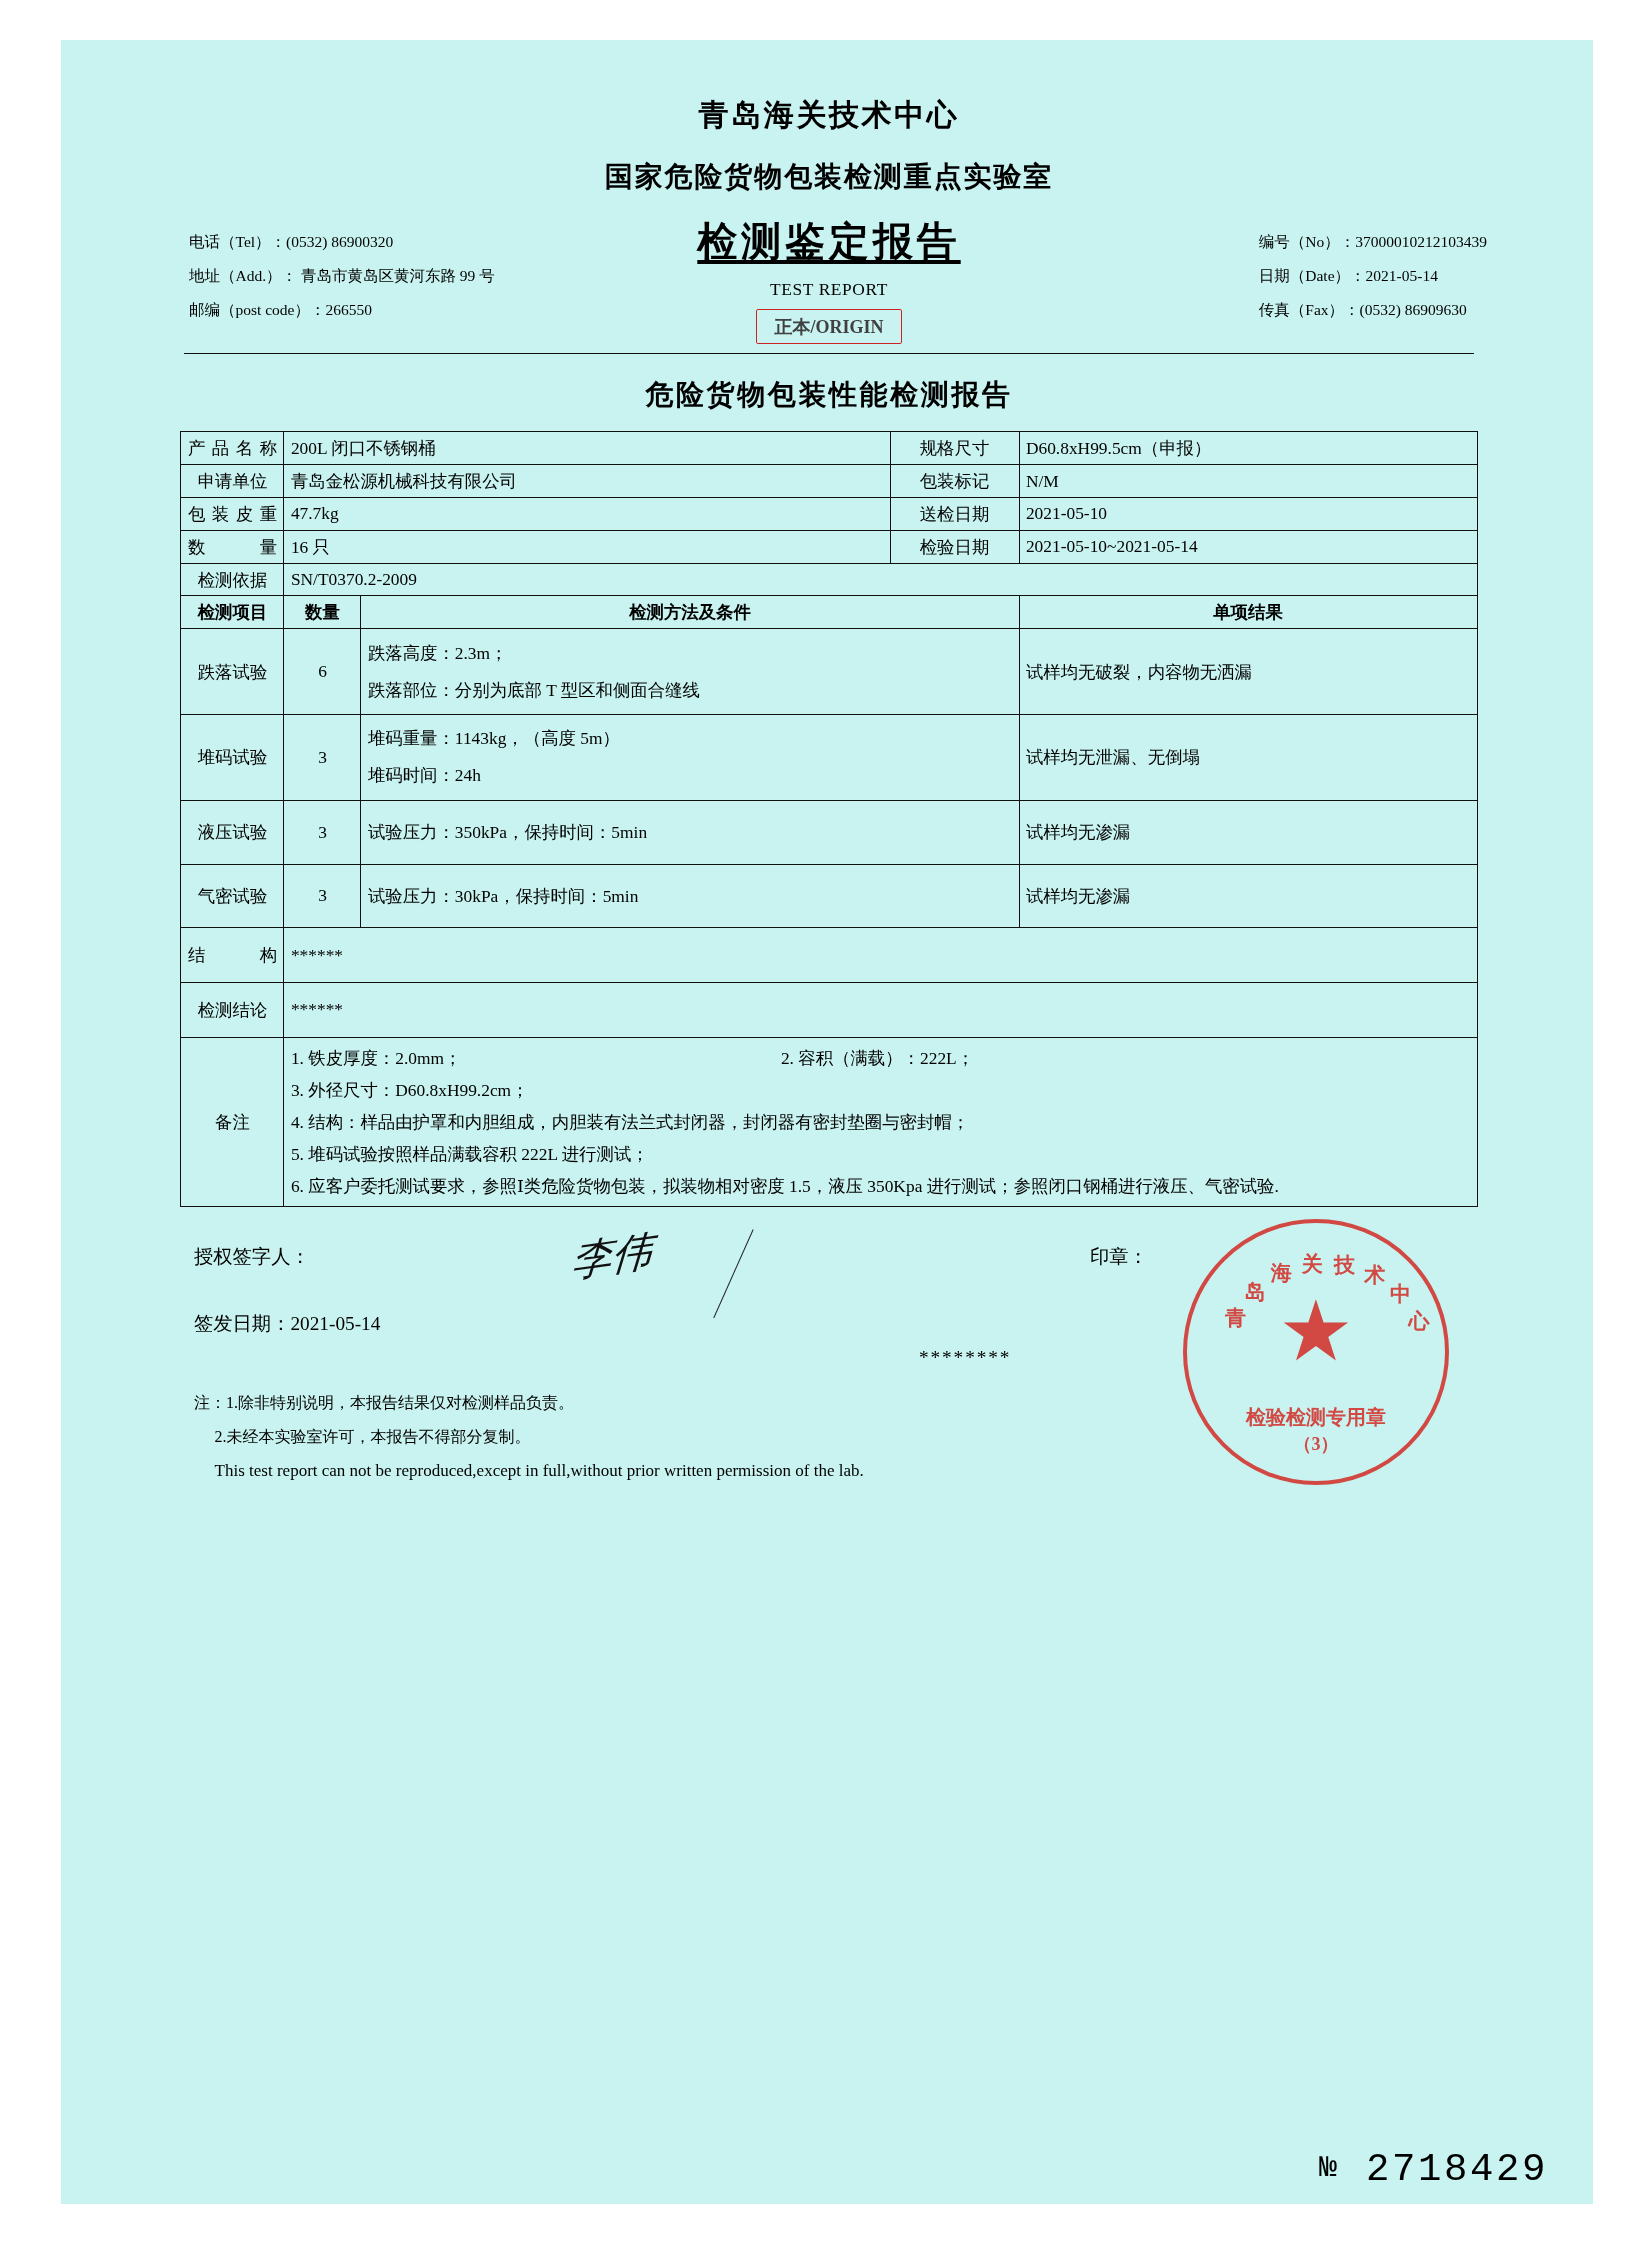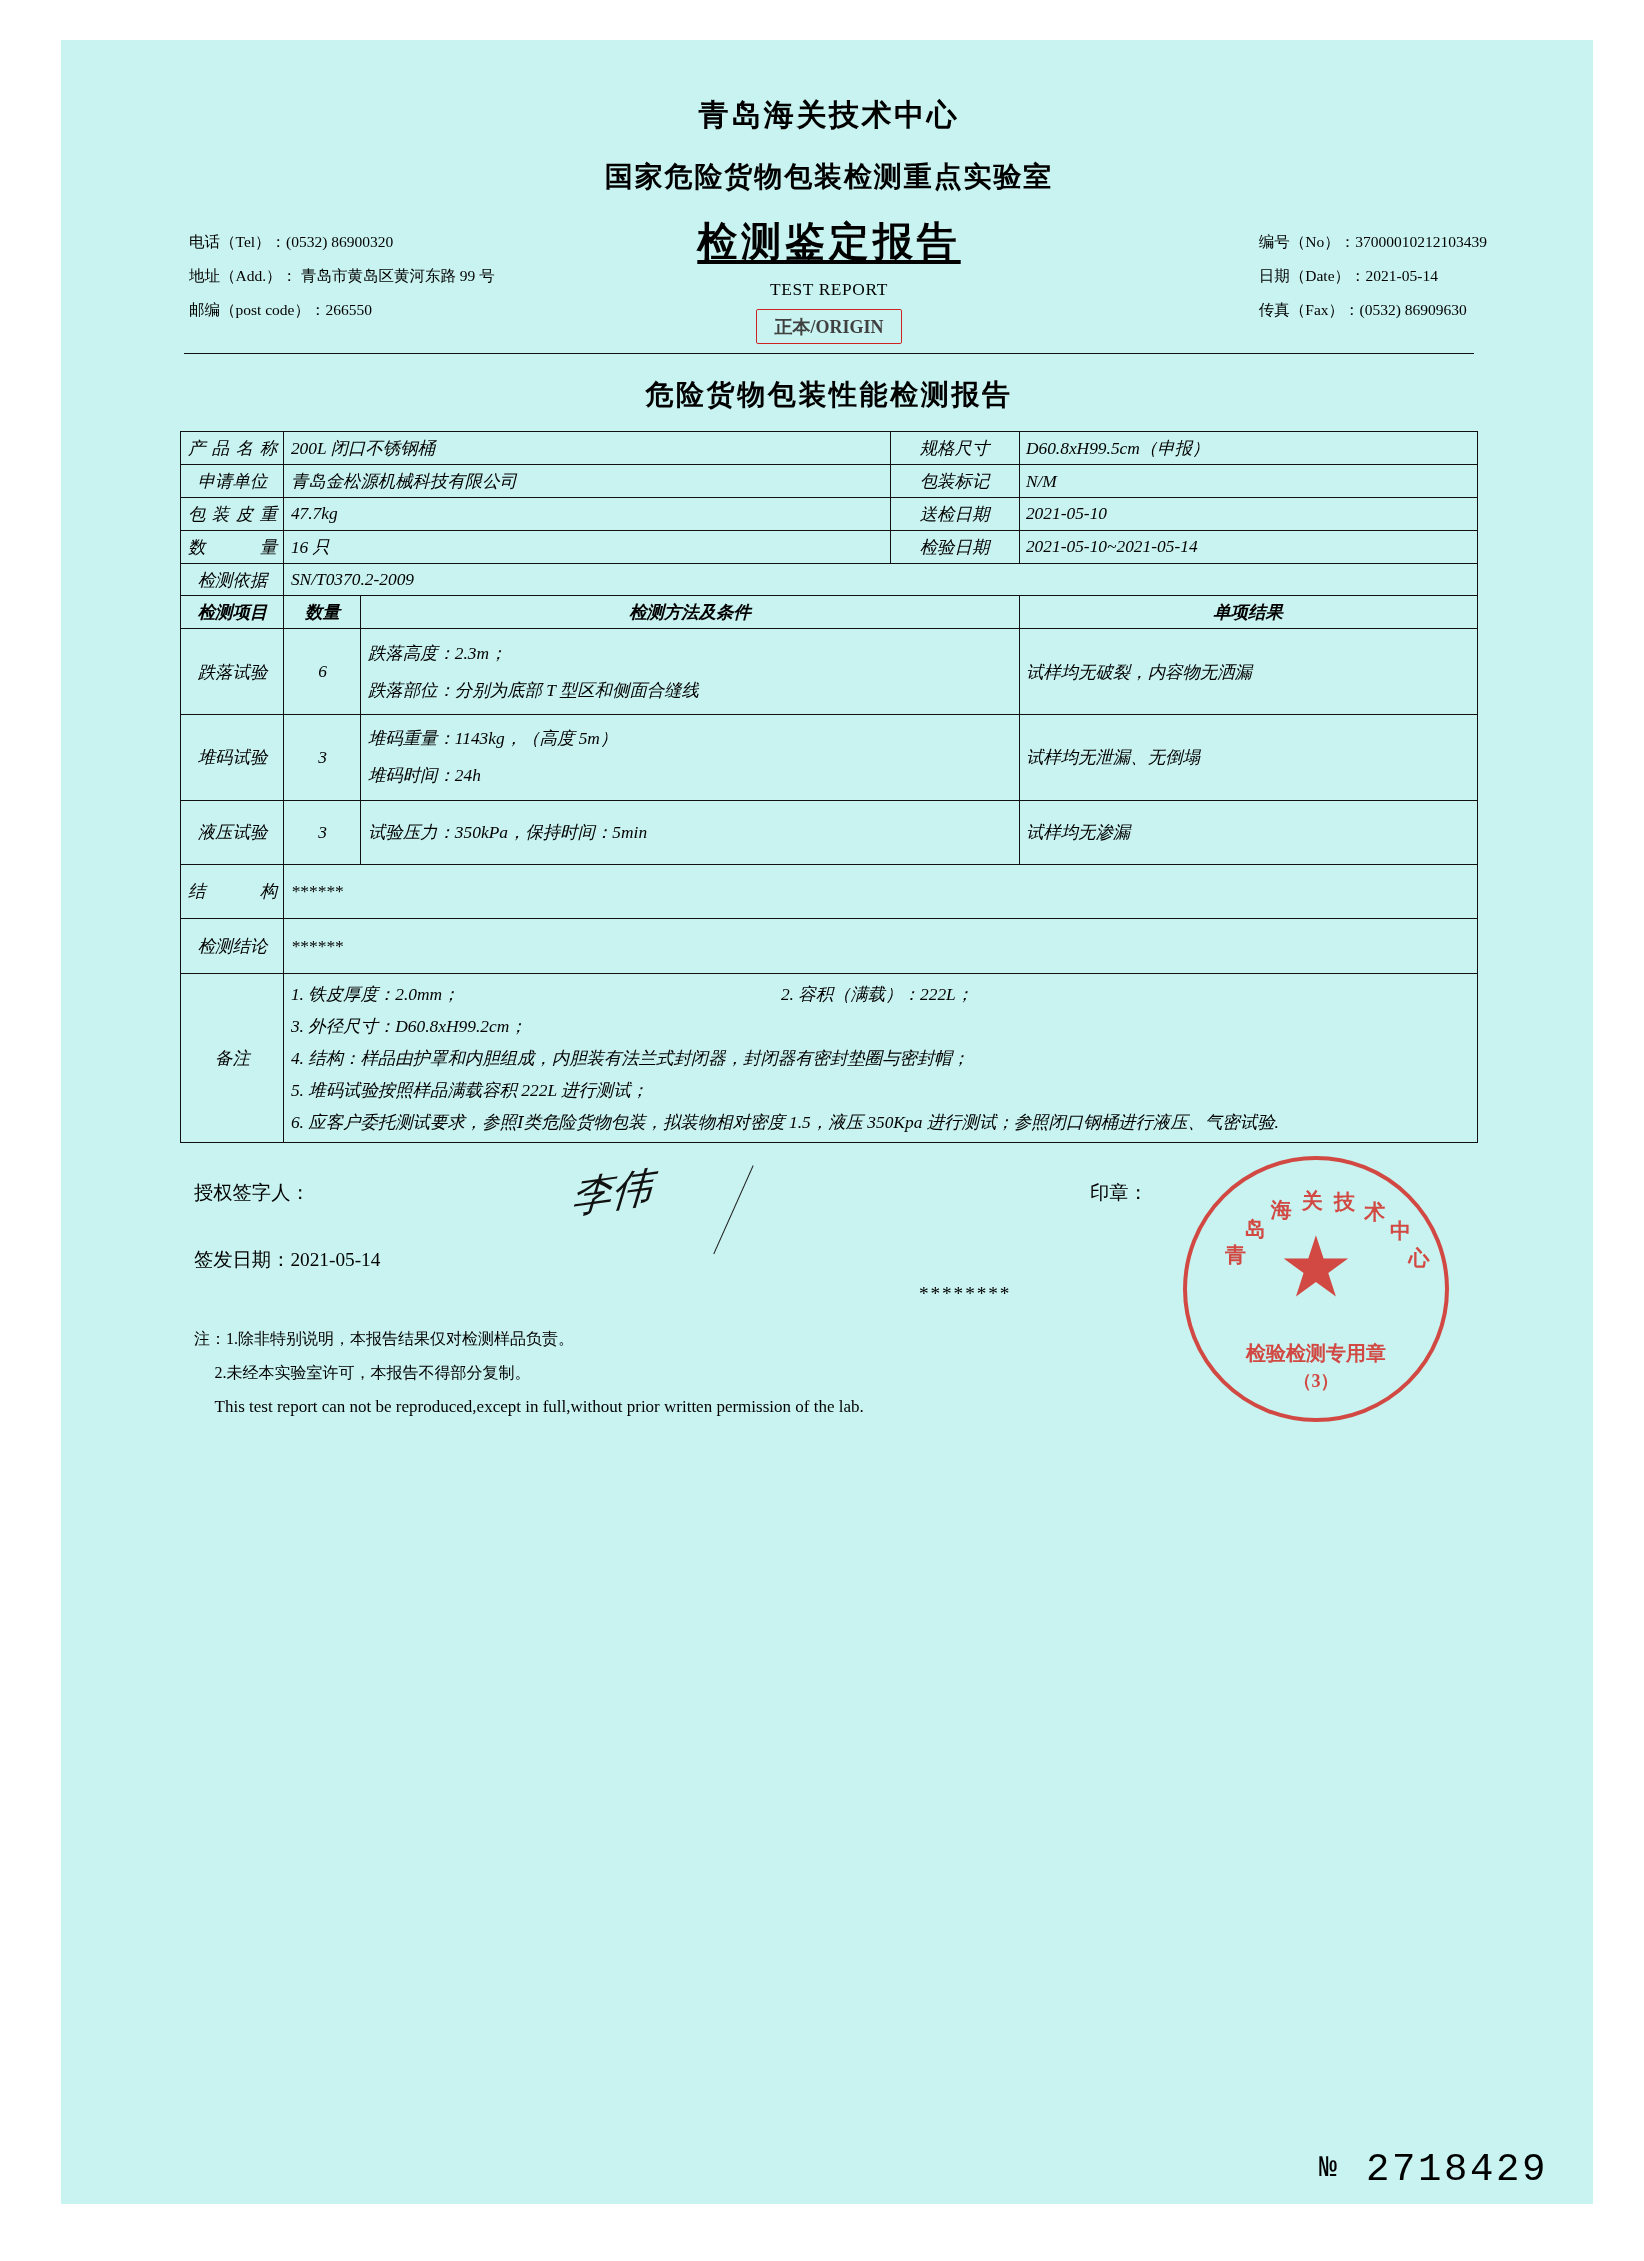--- a/index.html
+++ b/index.html
@@ -114,21 +114,20 @@
     margin: 22px 0 17px 0;
   }
 
   
   table.rep {
     border-collapse: collapse;
     width: 1296px;
     margin: 2px auto;
     table-layout: fixed;
     background: transparent;
-    font-style: italic;
   }
   table.rep td {
     border: 1.3px solid #111;
     padding: 3.9px 6.4px;
     font-size: 17.4px;
     vertical-align: middle;
   }
   .lbl {
     text-align: center;
     font-size: 18px;
@@ -376,20 +375,26 @@
             <td>试样均无泄漏、无倒塌</td>
           </tr>
 
           <tr>
             <td class="lbl" style="height:55px">液压试验</td>
             <td class="ctr">3</td>
             <td colspan="2">试验压力：350kPa，保持时间：5min</td>
             <td>试样均无渗漏</td>
           </tr>
 
+          <tr>
+            <td class="lbl" style="height:55px">气密试验</td>
+            <td class="ctr">3</td>
+            <td colspan="2">试验压力：30kPa，保持时间：5min</td>
+            <td>试样均无渗漏</td>
+          </tr>
 
           <tr>
             <td class="lbl-sp" style="height:46px">结      构</td>
             <td colspan="4" class="val">******</td>
           </tr>
           <tr>
             <td class="lbl" style="height:46px">检测结论</td>
             <td colspan="4" class="val">******</td>
           </tr>
 

